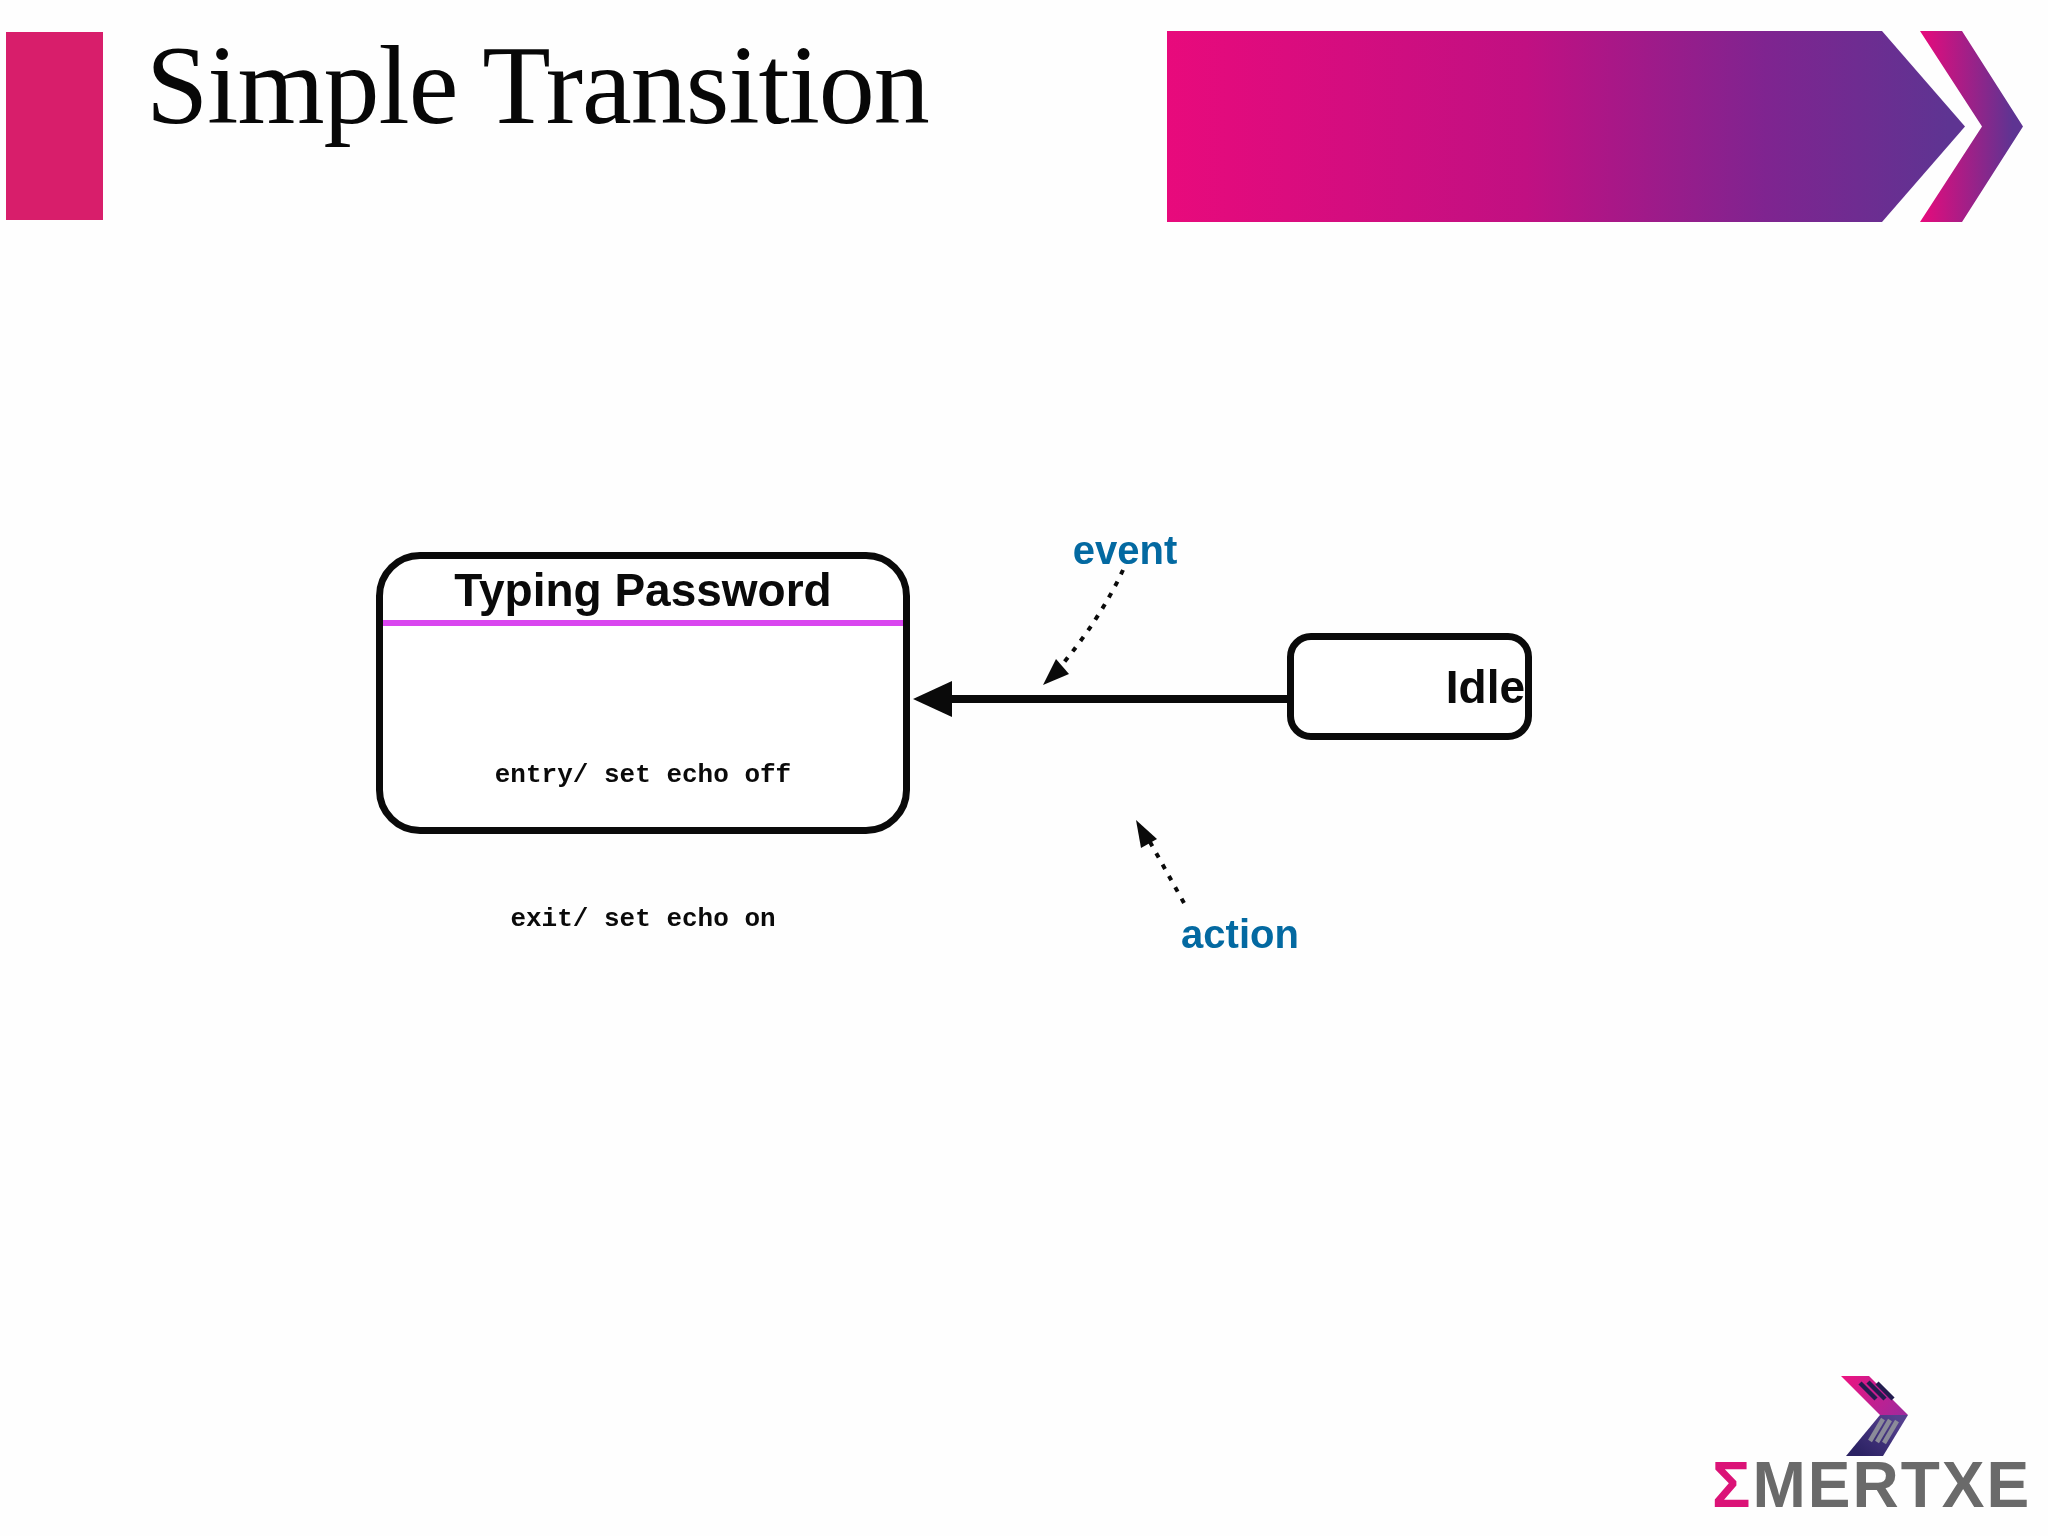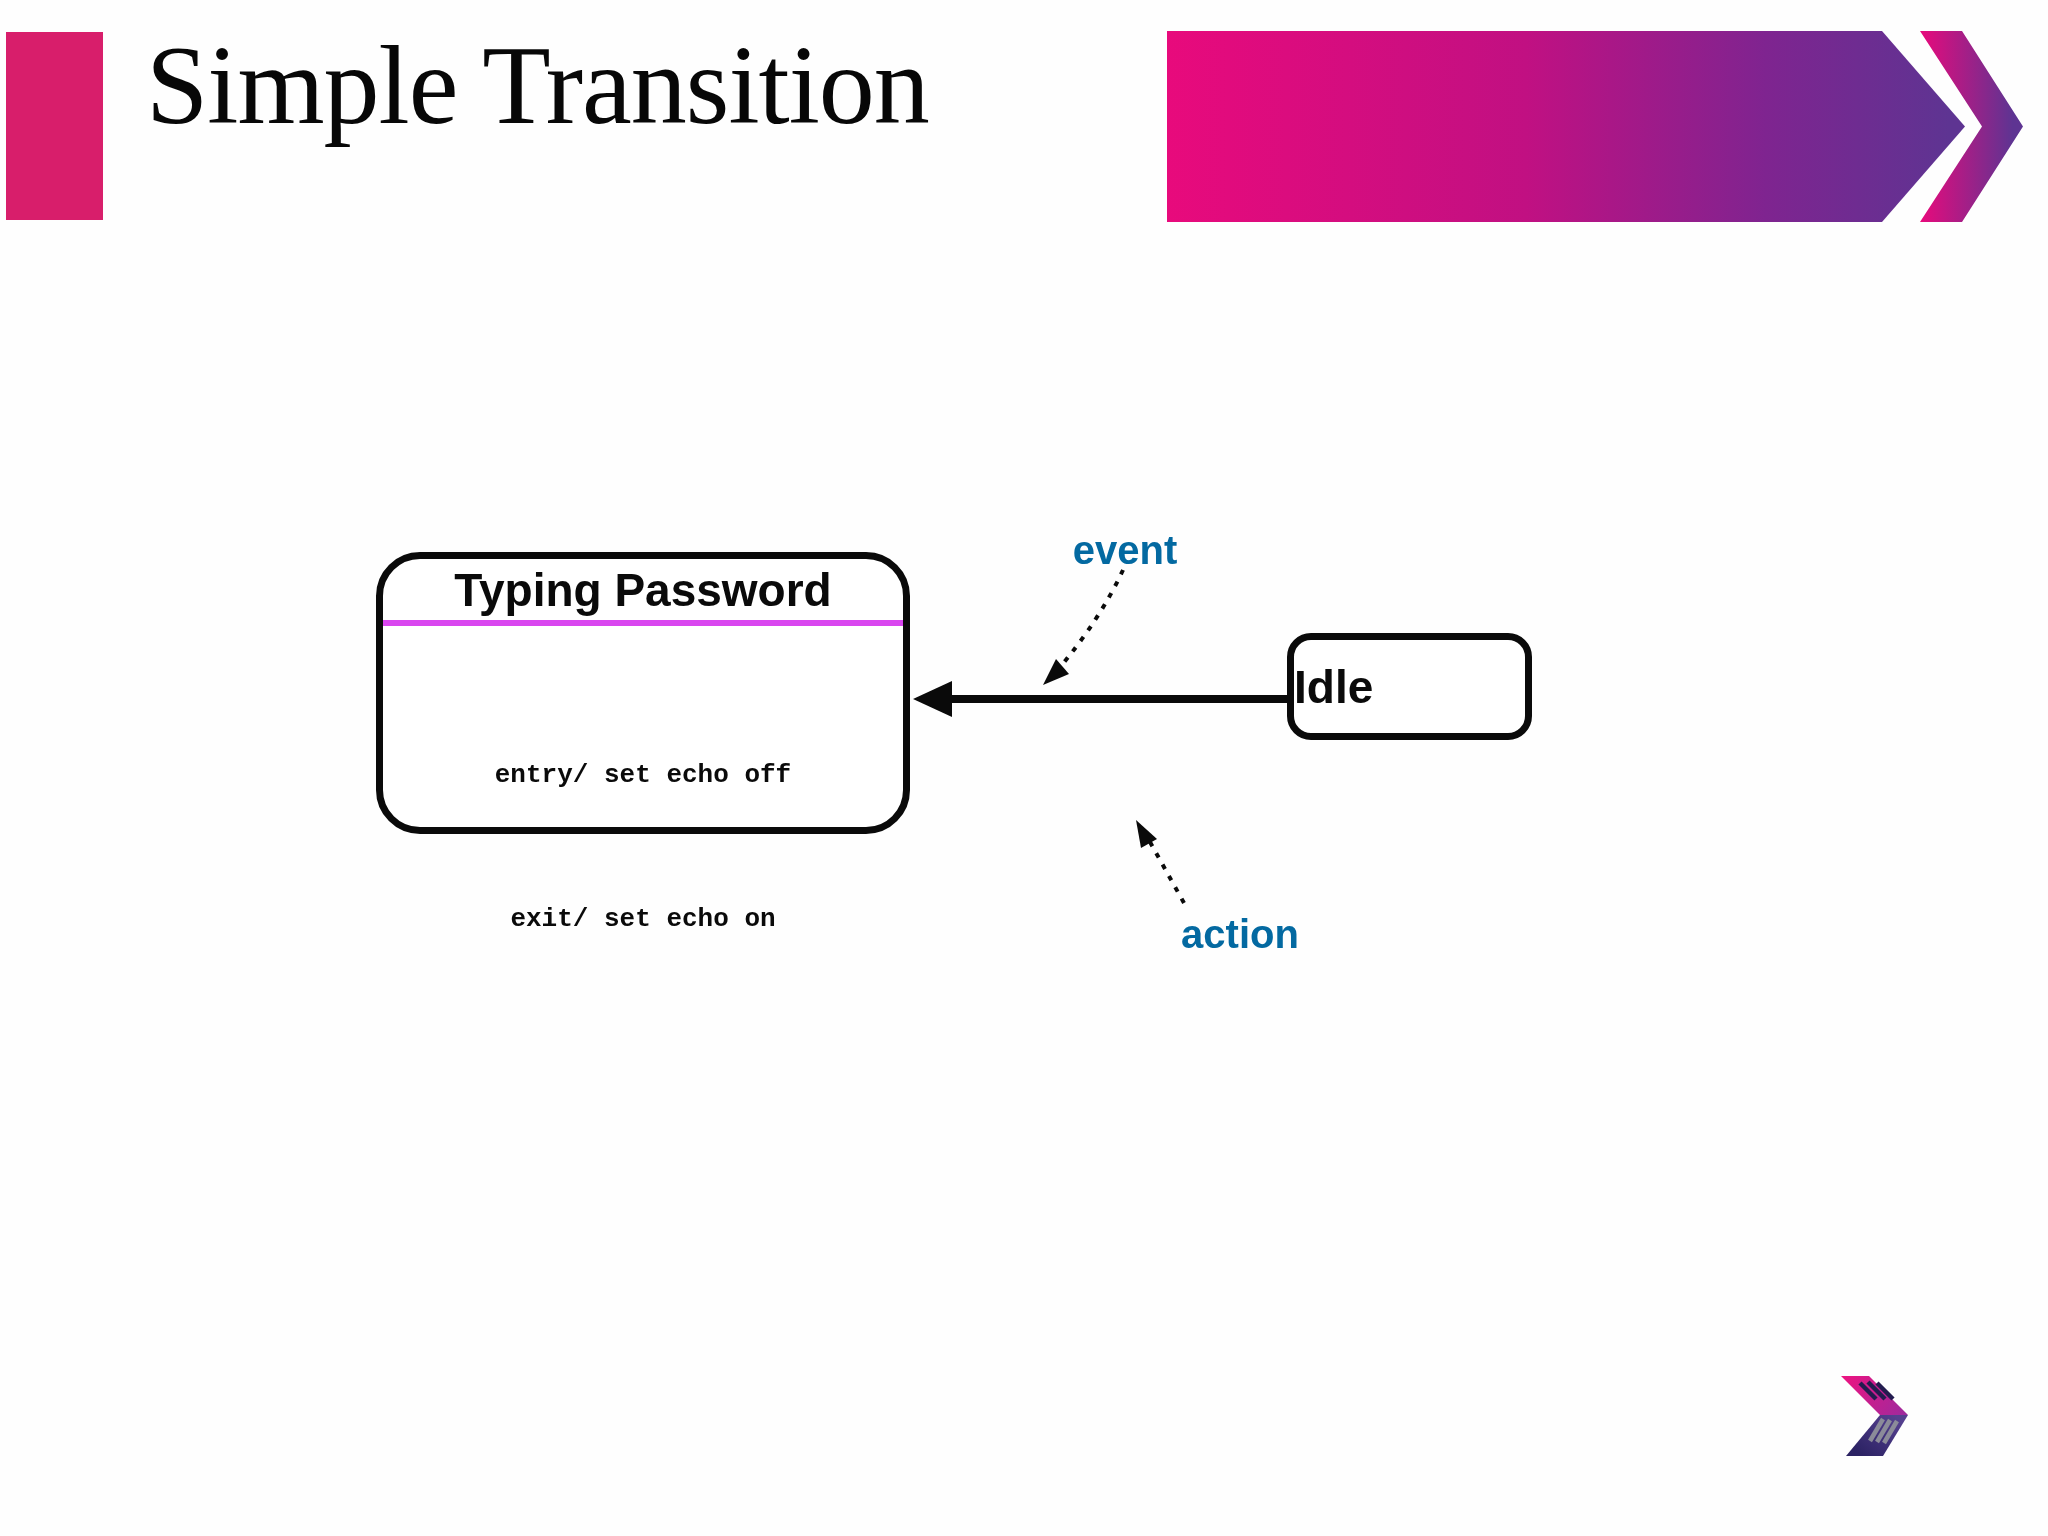--- a/index.html
+++ b/index.html
@@ -35,21 +35,21 @@
     display:flex; align-items:center; justify-content:center;
     font-weight:bold; font-size:46px;
   }
   .state-body {
     padding-top:29px; text-align:center;
     font-family:"Liberation Mono", monospace; font-weight:bold;
     font-size:26px; line-height:48px; white-space:pre;
   }
   .state-idle {
     left:1287px; top:633px; width:245px; height:107px; border-radius:24px;
-    display:flex; align-items:center; justify-content:flex-start;
+    display:flex; align-items:center; justify-content:flex-end;
     font-weight:bold; font-size:46px;
   }
   
   .transition-label {
     position:absolute; left:961px; top:714px;
     font-family:"Liberation Mono", monospace; font-weight:bold;
     font-size:39px; line-height:42px; white-space:pre;
   }
   
   .callout { position:absolute; font-weight:bold; font-size:40px; color:#0369a1; text-align:center; }
@@ -125,14 +125,17 @@
         <line x1="1877" y1="1383" x2="1893" y2="1399"></line>
       </g>
       <g stroke="#8b8b99" stroke-width="4.5">
         <line x1="1897" y1="1421" x2="1884" y2="1443"></line>
         <line x1="1890" y1="1420" x2="1877" y2="1442"></line>
         <line x1="1883" y1="1419" x2="1870" y2="1441"></line>
       </g>
     </g>
   </svg>
 
+  <div class="logo-text">
+    <span class="logo-sigma">Σ</span><span class="logo-word">MERTXE</span>
+  </div>
 
 </div>
 
 </body></html>

